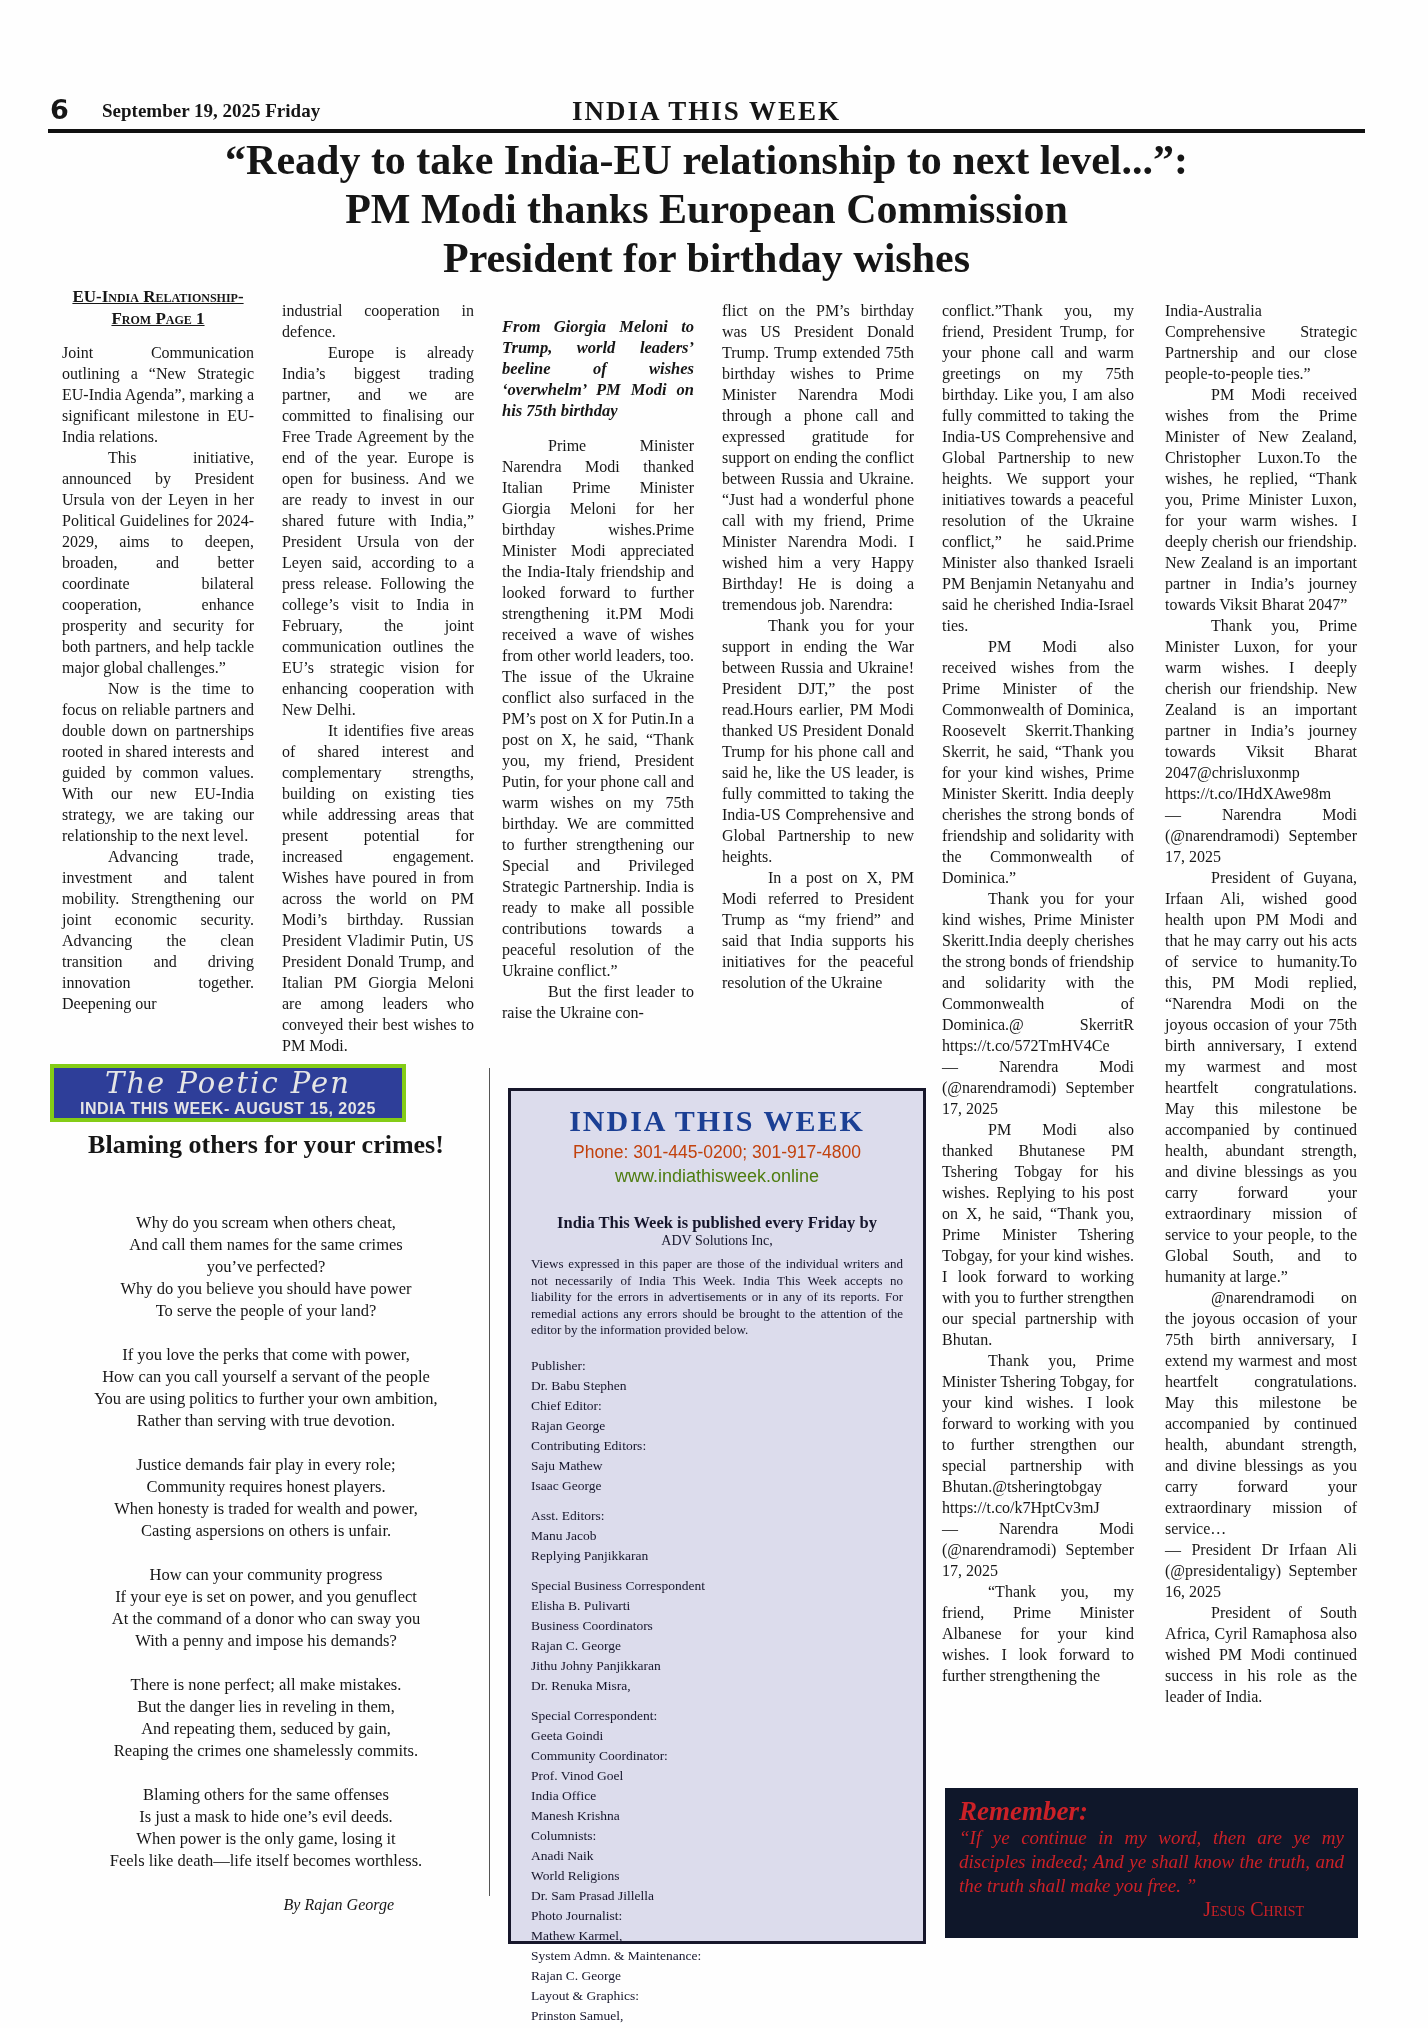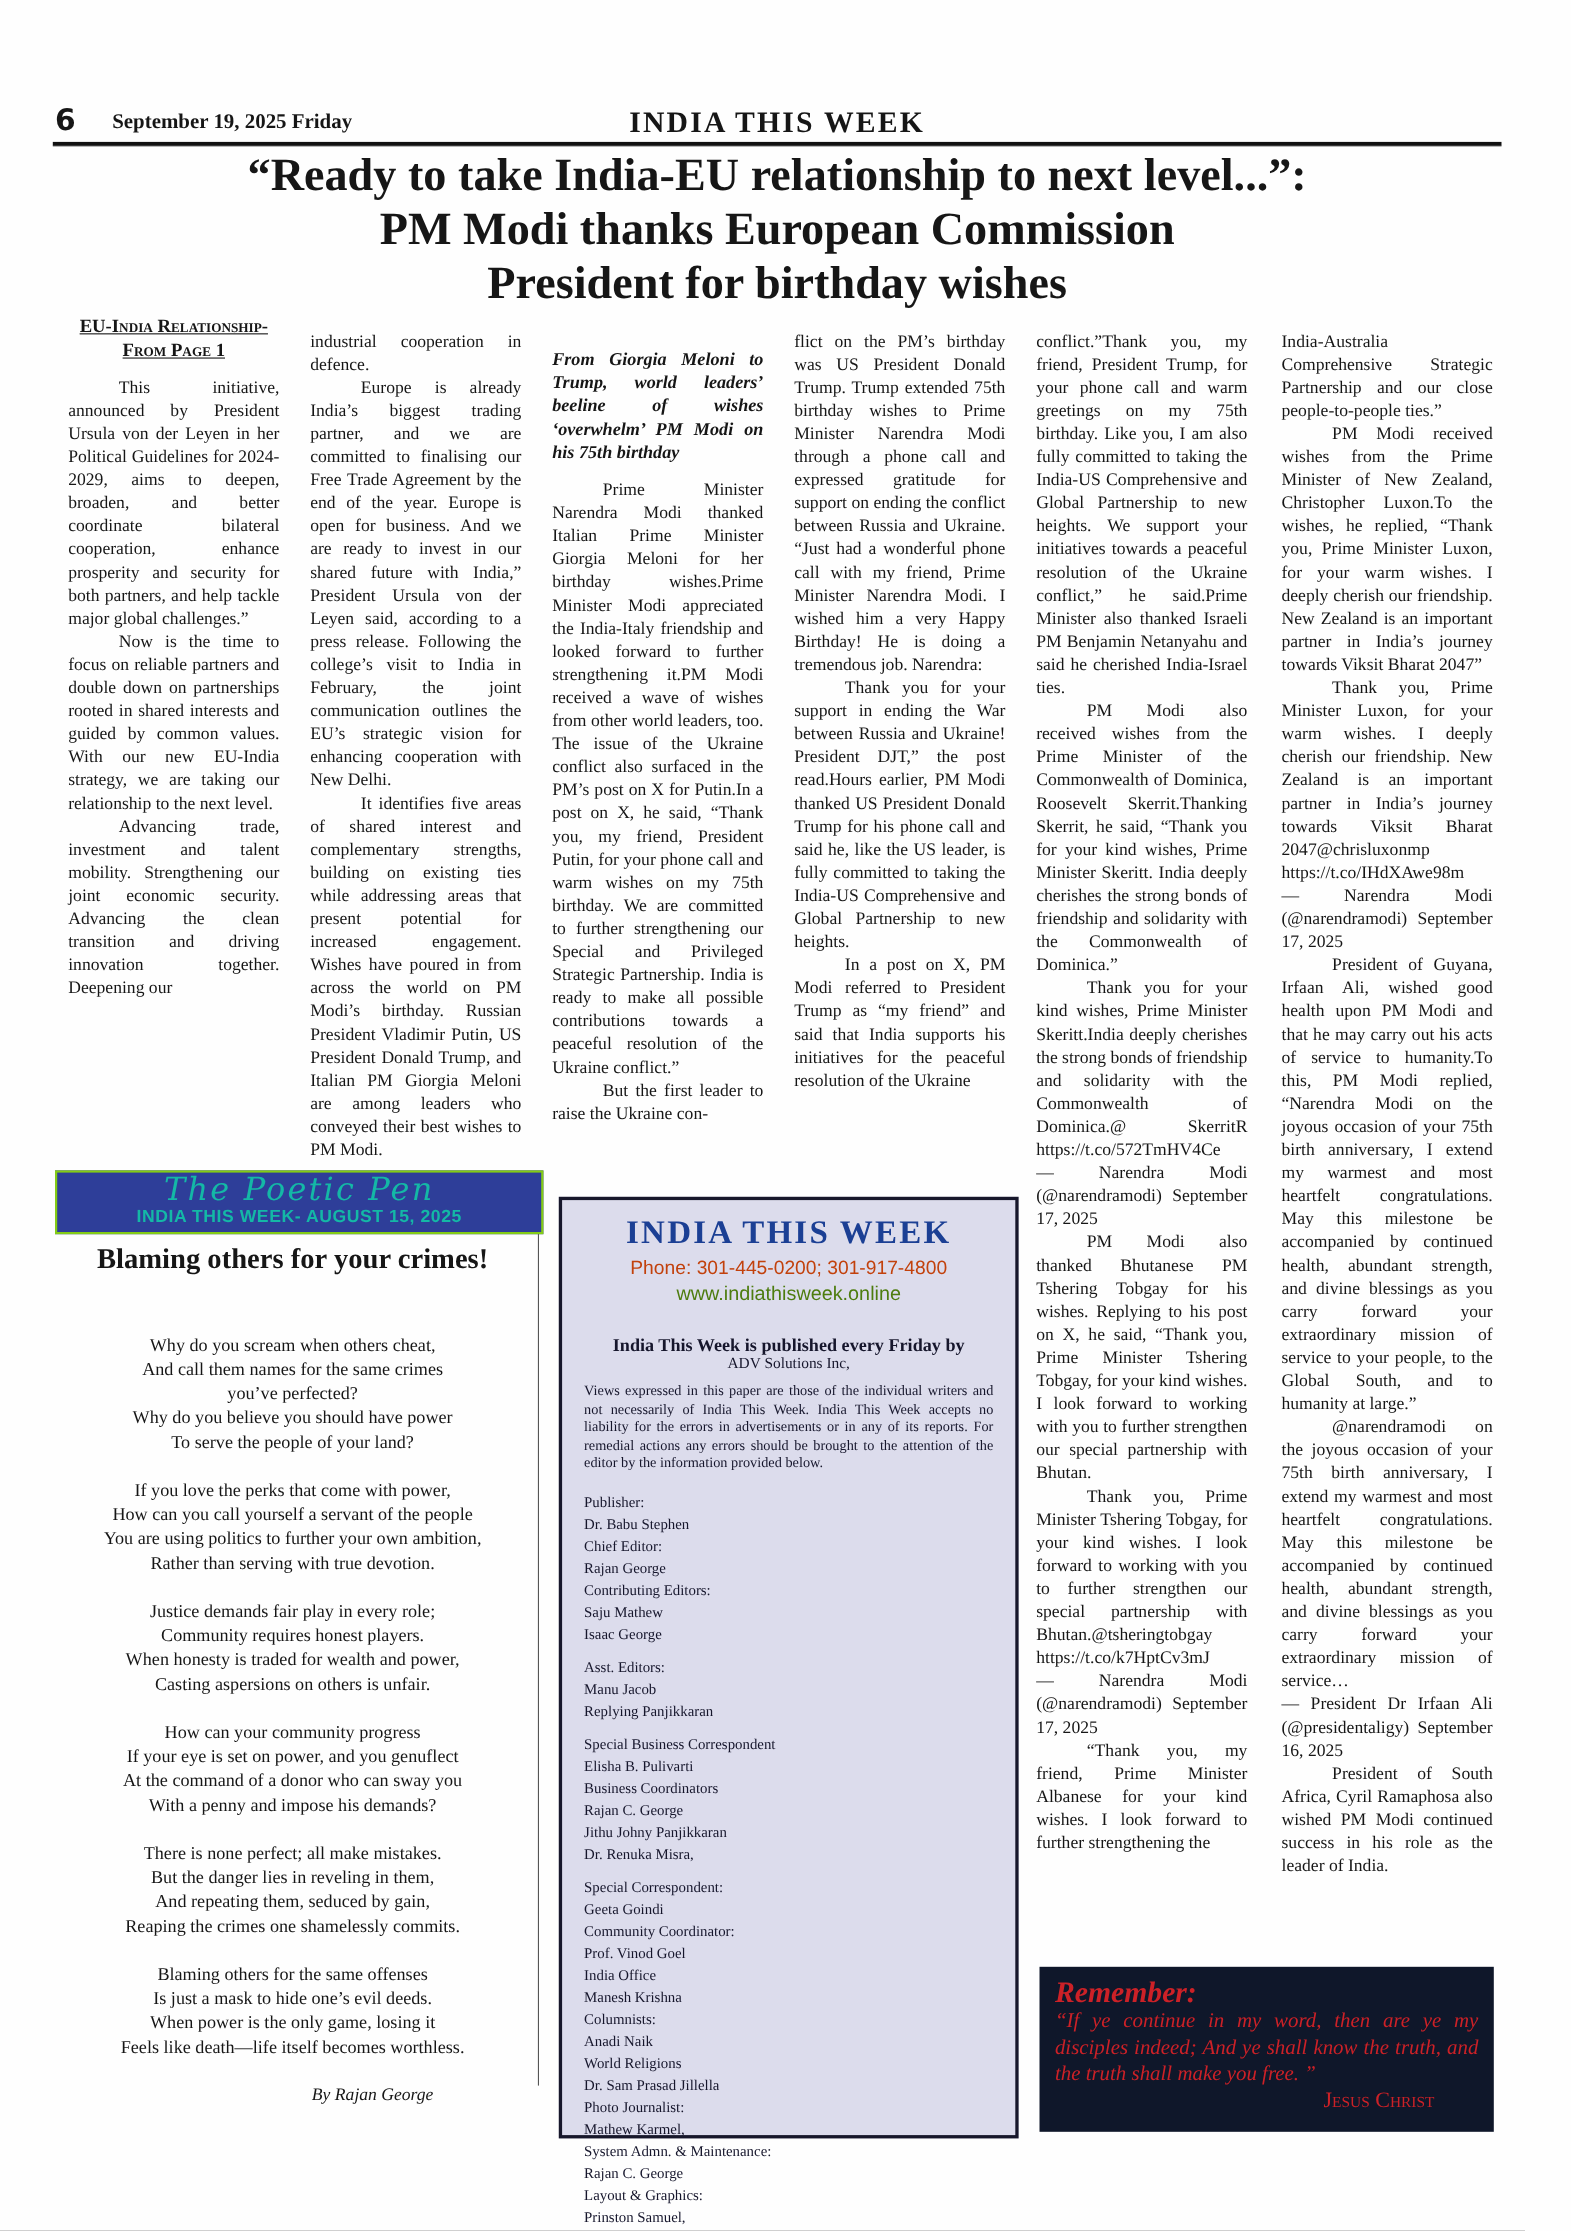--- a/index.html
+++ b/index.html
@@ -27,22 +27,22 @@
   .c2 { left:282px; }
   .c3 { left:502px; }
   .c4 { left:722px; }
   .c5 { left:942px; }
   .c6 { left:1165px; }
   .col-head { text-align:center; font-weight:bold; font-variant:small-caps; font-size:17px;
               line-height:22px; text-decoration:underline; white-space:pre-line; margin-bottom:12px; }
   .lede { font-weight:bold; font-style:italic; font-size:16.5px; margin:16px 0 14px 0 !important; }
   
   .vline { position:absolute; left:489px; top:1068px; width:1px; height:828px; background:#555; }
-  .poetic-box { position:absolute; left:50px; top:1064px; width:444px; height:58px;
-                background:#2e3e99; border:2px solid #84cc16; text-align:center; color:#14b8a6; }
+  .poetic-box { position:absolute; left:50px; top:1064px; width:356px; height:58px;
+                background:#2e3e99; border:4px solid #84cc16; text-align:center; color:#e5e5e5; }
   .poetic-script { font-family:"DejaVu Serif", serif; font-style:italic; font-size:29px;
                    line-height:31px; letter-spacing:2px; }
   .poetic-sub { font-family:"Liberation Sans", sans-serif; font-weight:bold; font-size:16px;
                 line-height:20px; letter-spacing:0.5px; }
   .poem-title { position:absolute; left:62px; top:1128px; width:408px; text-align:center;
                 font-weight:bold; font-size:26px; line-height:33px; }
   .poem { position:absolute; left:50px; top:1212px; width:432px; text-align:center;
           font-size:16.5px; line-height:22px; }
   .stanza { white-space:pre-line; margin:0 0 22px 0; }
   .poem-byline { text-align:right; padding-right:88px; font-style:italic; font-size:16px; margin-top:14px; }
@@ -85,20 +85,21 @@
 
   <div class="headline">
     <div>“Ready to take India-EU relationship to next level...”:</div>
     <div>PM Modi thanks European Commission</div>
     <div>President for birthday wishes</div>
   </div>
 
   <div class="col c1">
     <div class="col-head">EU-India Relationship-
 From Page 1</div>
+    <p>Joint Communication outlining a “New Strategic EU-India Agenda”, marking a significant milestone in EU-India relations.</p>
     <p class="ind">This initiative, announced by President Ursula von der Leyen in her Political Guidelines for 2024-2029, aims to deepen, broaden, and better coordinate bilateral cooperation, enhance prosperity and security for both partners, and help tackle major global challenges.”</p>
     <p class="ind">Now is the time to focus on reliable partners and double down on partnerships rooted in shared interests and guided by common values. With our new EU-India strategy, we are taking our relationship to the next level.</p>
     <p class="ind">Advancing trade, investment and talent mobility. Strengthening our joint economic security. Advancing the clean transition and driving innovation together. Deepening our</p>
   </div>
 
   <div class="col c2">
     <p>industrial cooperation in defence.</p>
     <p class="ind">Europe is already India’s biggest trading partner, and we are committed to finalising our Free Trade Agreement by the end of the year. Europe is open for business. And we are ready to invest in our shared future with India,” President Ursula von der Leyen said, according to a press release. Following the college’s visit to India in February, the joint communication outlines the EU’s strategic vision for enhancing cooperation with New Delhi.</p>
     <p class="ind">It identifies five areas of shared interest and complementary strengths, building on existing ties while addressing areas that present potential for increased engagement. Wishes have poured in from across the world on PM Modi’s birthday. Russian President Vladimir Putin, US President Donald Trump, and Italian PM Giorgia Meloni are among leaders who conveyed their best wishes to PM Modi.</p>
   </div>

